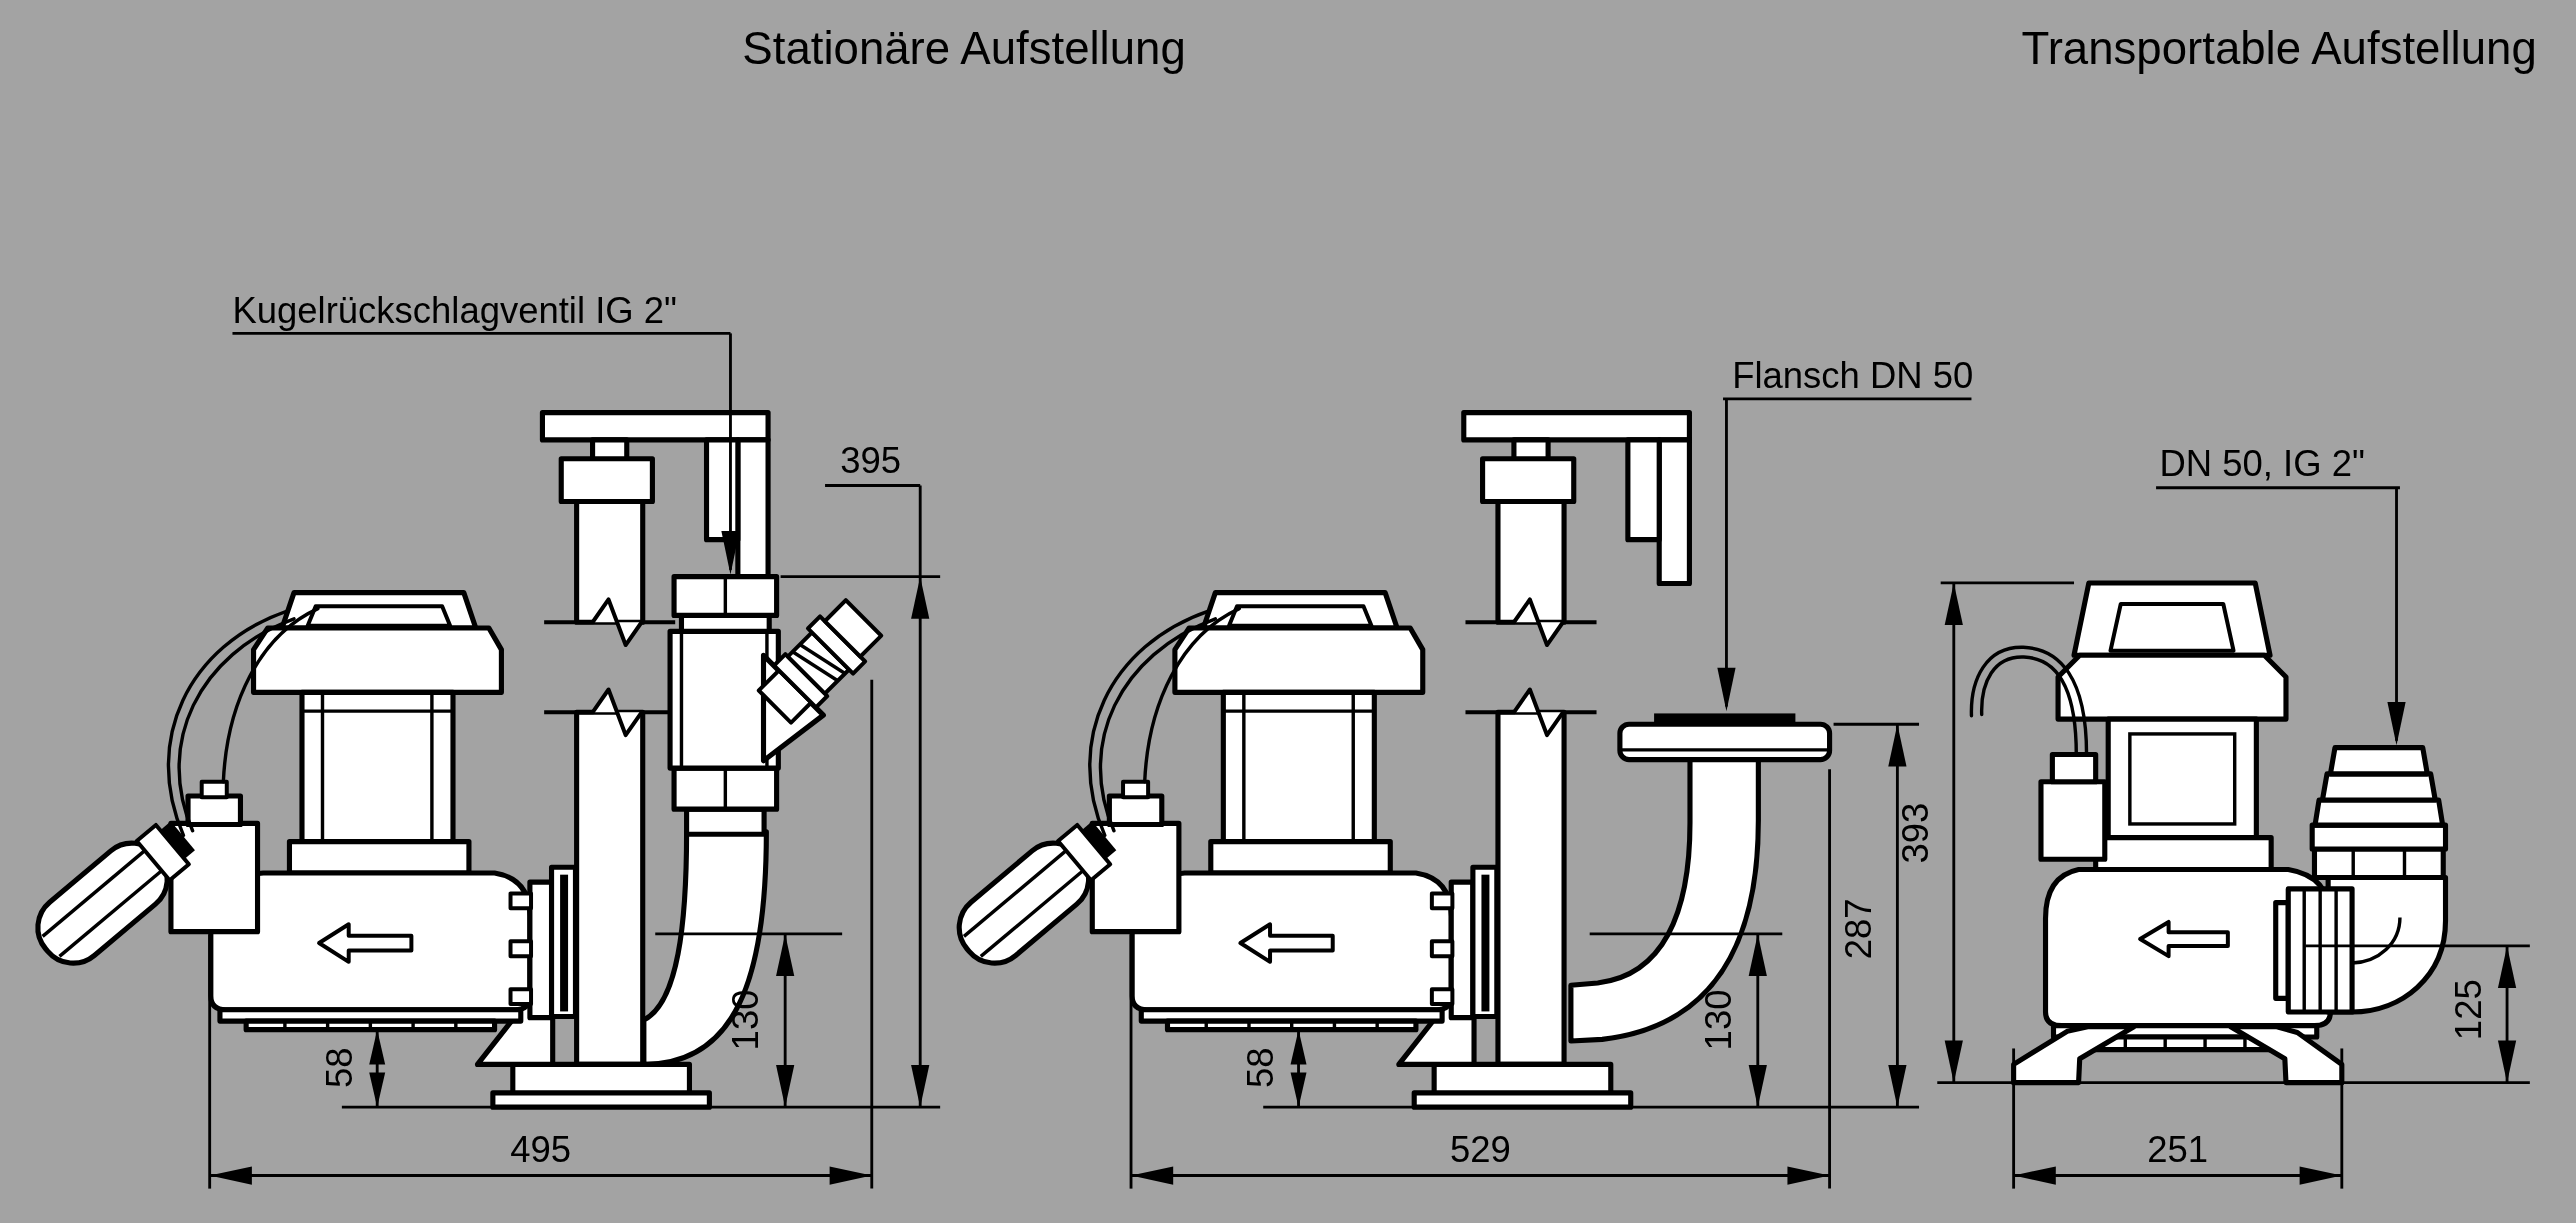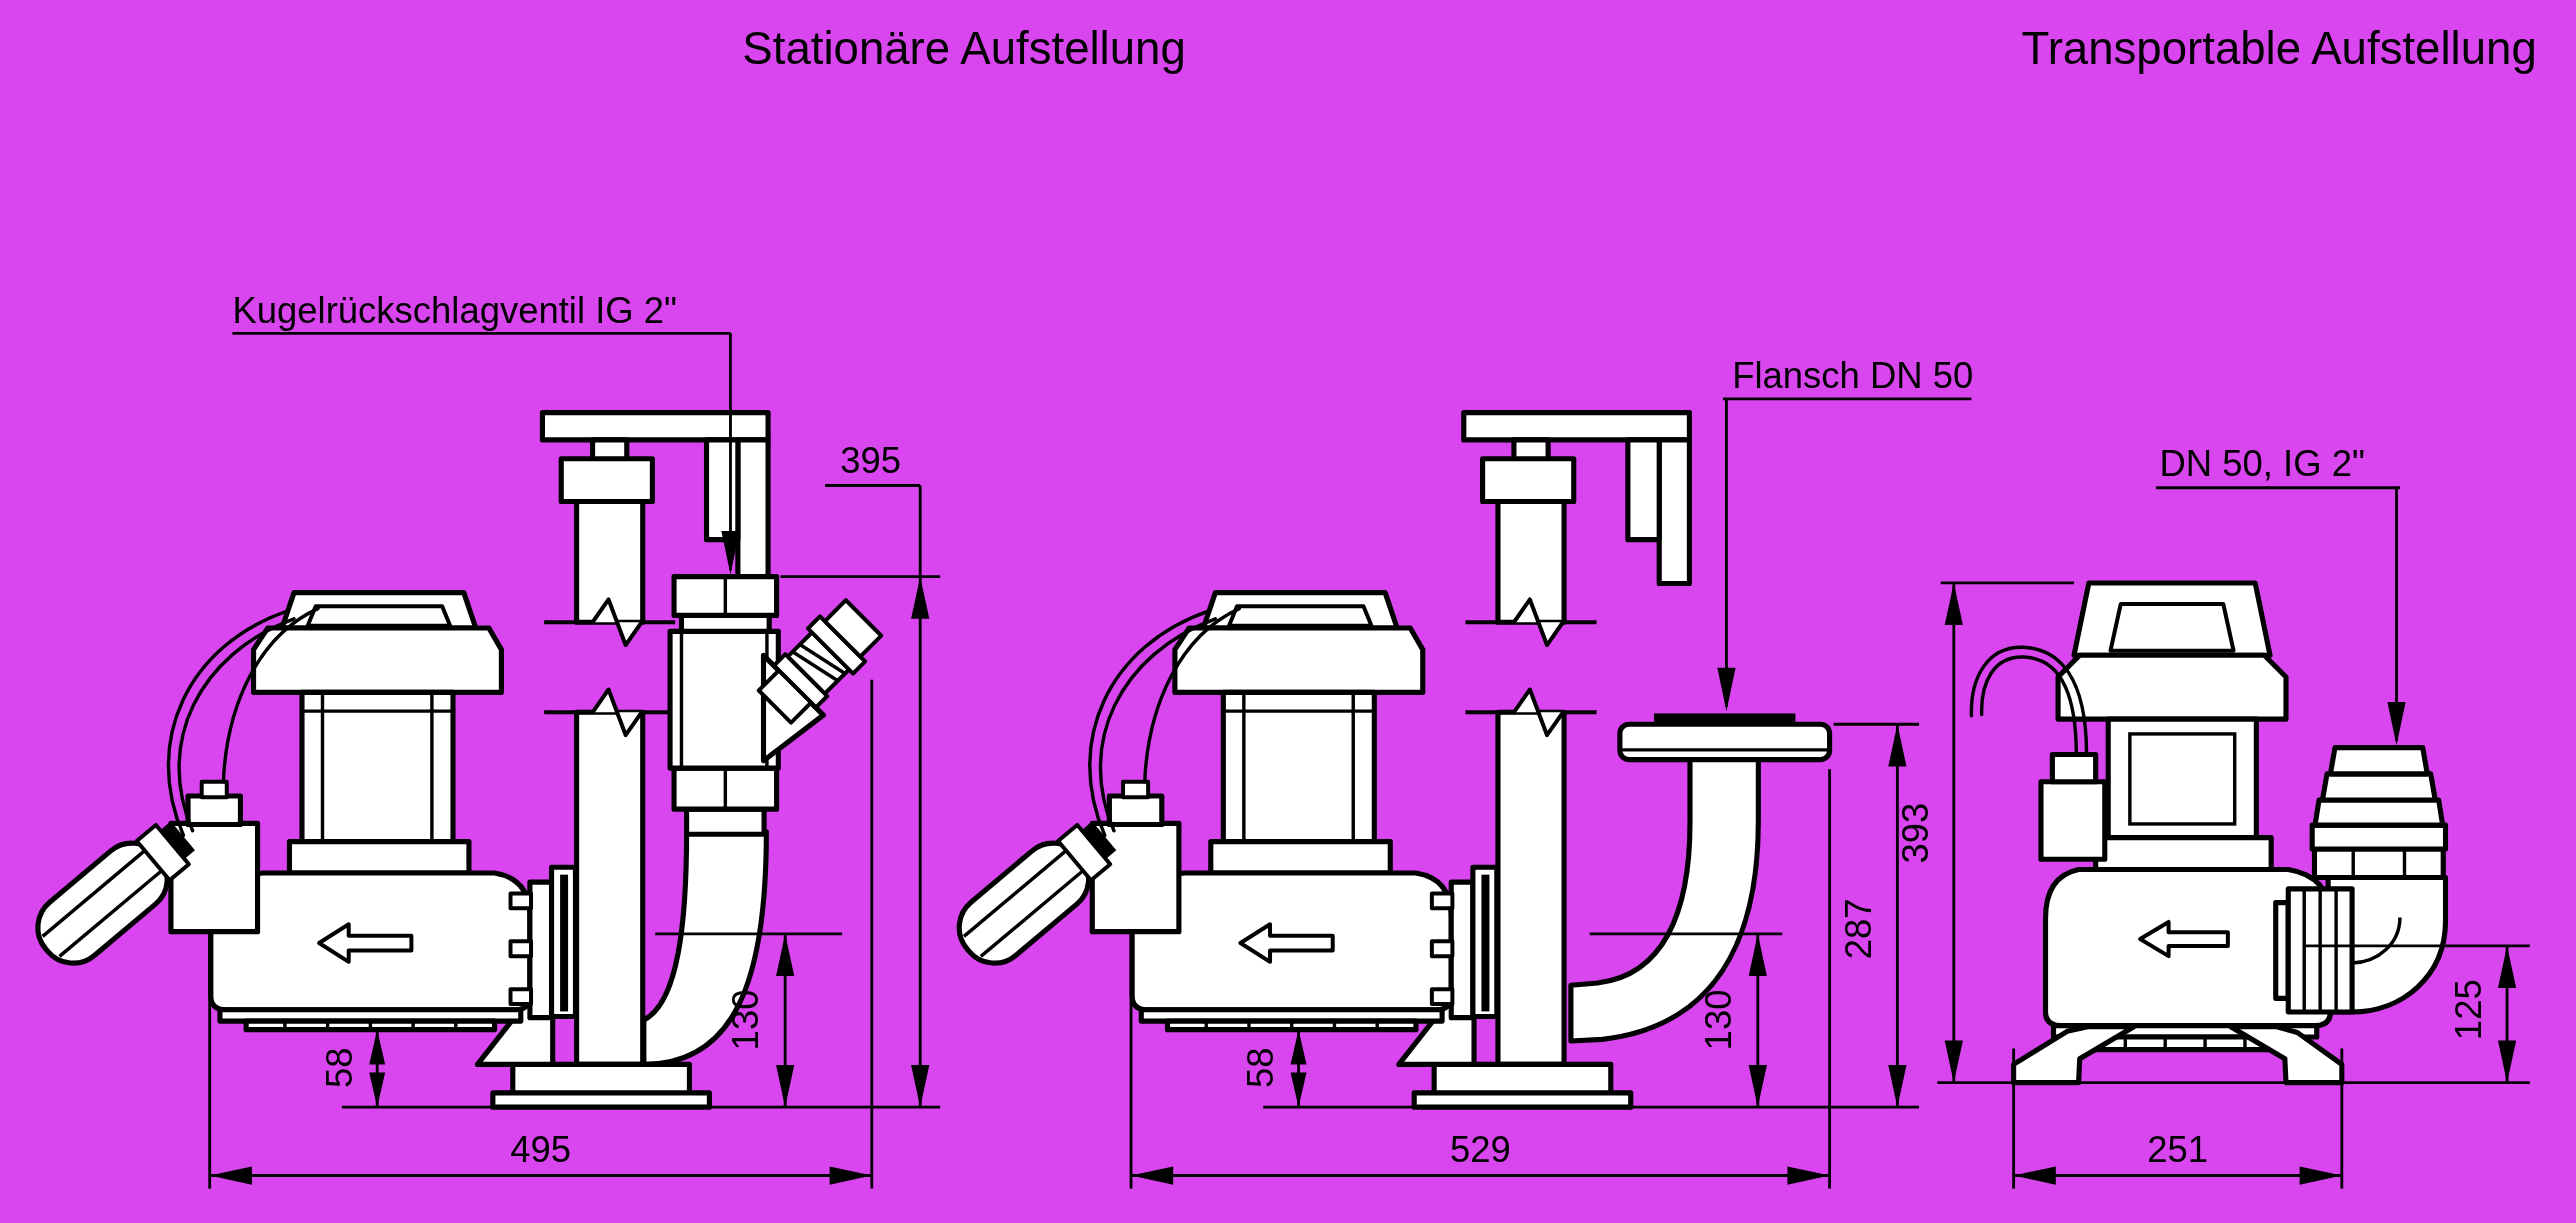--- a/index.html
+++ b/index.html
@@ -1,16 +1,16 @@
 <!DOCTYPE html>
 <html style="font-size:9px"><head>
 <meta charset="utf-8">
 <style>
   html,body{margin:0;padding:0;background:#ffffff;}
-  .stage{position:relative;width:2576px;height:1224px;background:#d946ef;overflow:hidden;}
+  .stage{position:relative;width:2576px;height:1224px;background:#a3a3a3;overflow:hidden;}
   svg{position:absolute;left:0;top:0;}
   .outline{fill:#ffffff;stroke:#000000;stroke-width:9;stroke-linejoin:round;}
   .outline2{fill:#ffffff;stroke:#000000;stroke-width:7;stroke-linejoin:round;}
   .detail{fill:none;stroke:#000000;stroke-width:6;}
   .thin{fill:none;stroke:#000000;stroke-width:5;}
   .cable{fill:none;stroke:#000000;stroke-width:6;stroke-linecap:round;}
   .black{fill:#000000;stroke:none;}
   .arrowhead{fill:#000000;stroke:none;}
   .ttl{font:80px "Liberation Sans", sans-serif;fill:#000000;}
   .lbl{font:64px "Liberation Sans", sans-serif;fill:#000000;}

